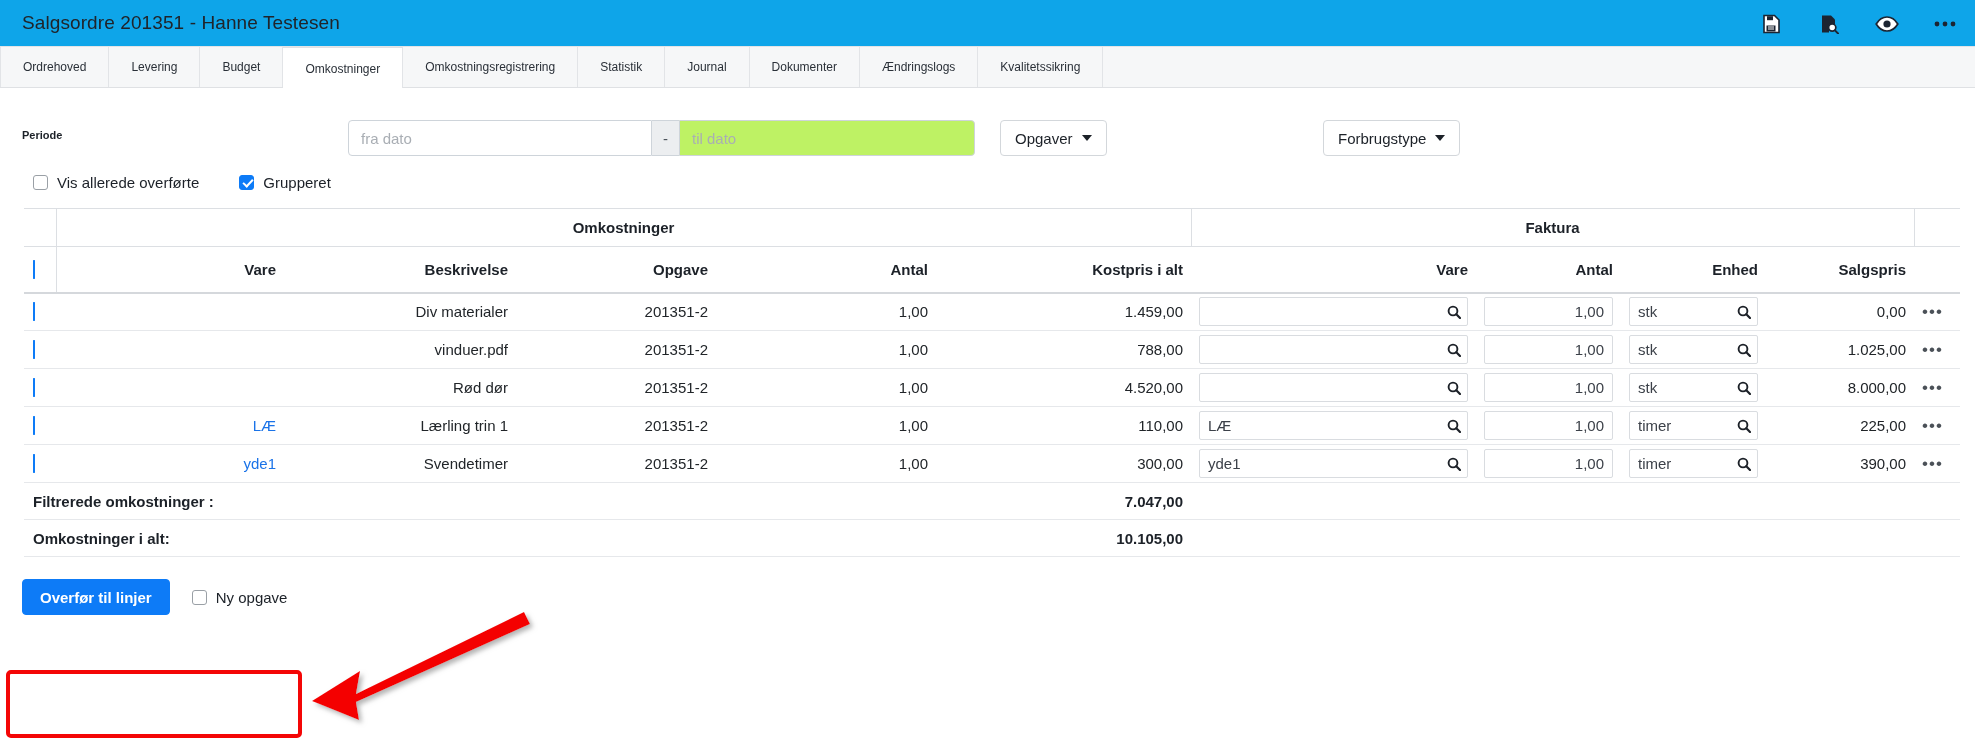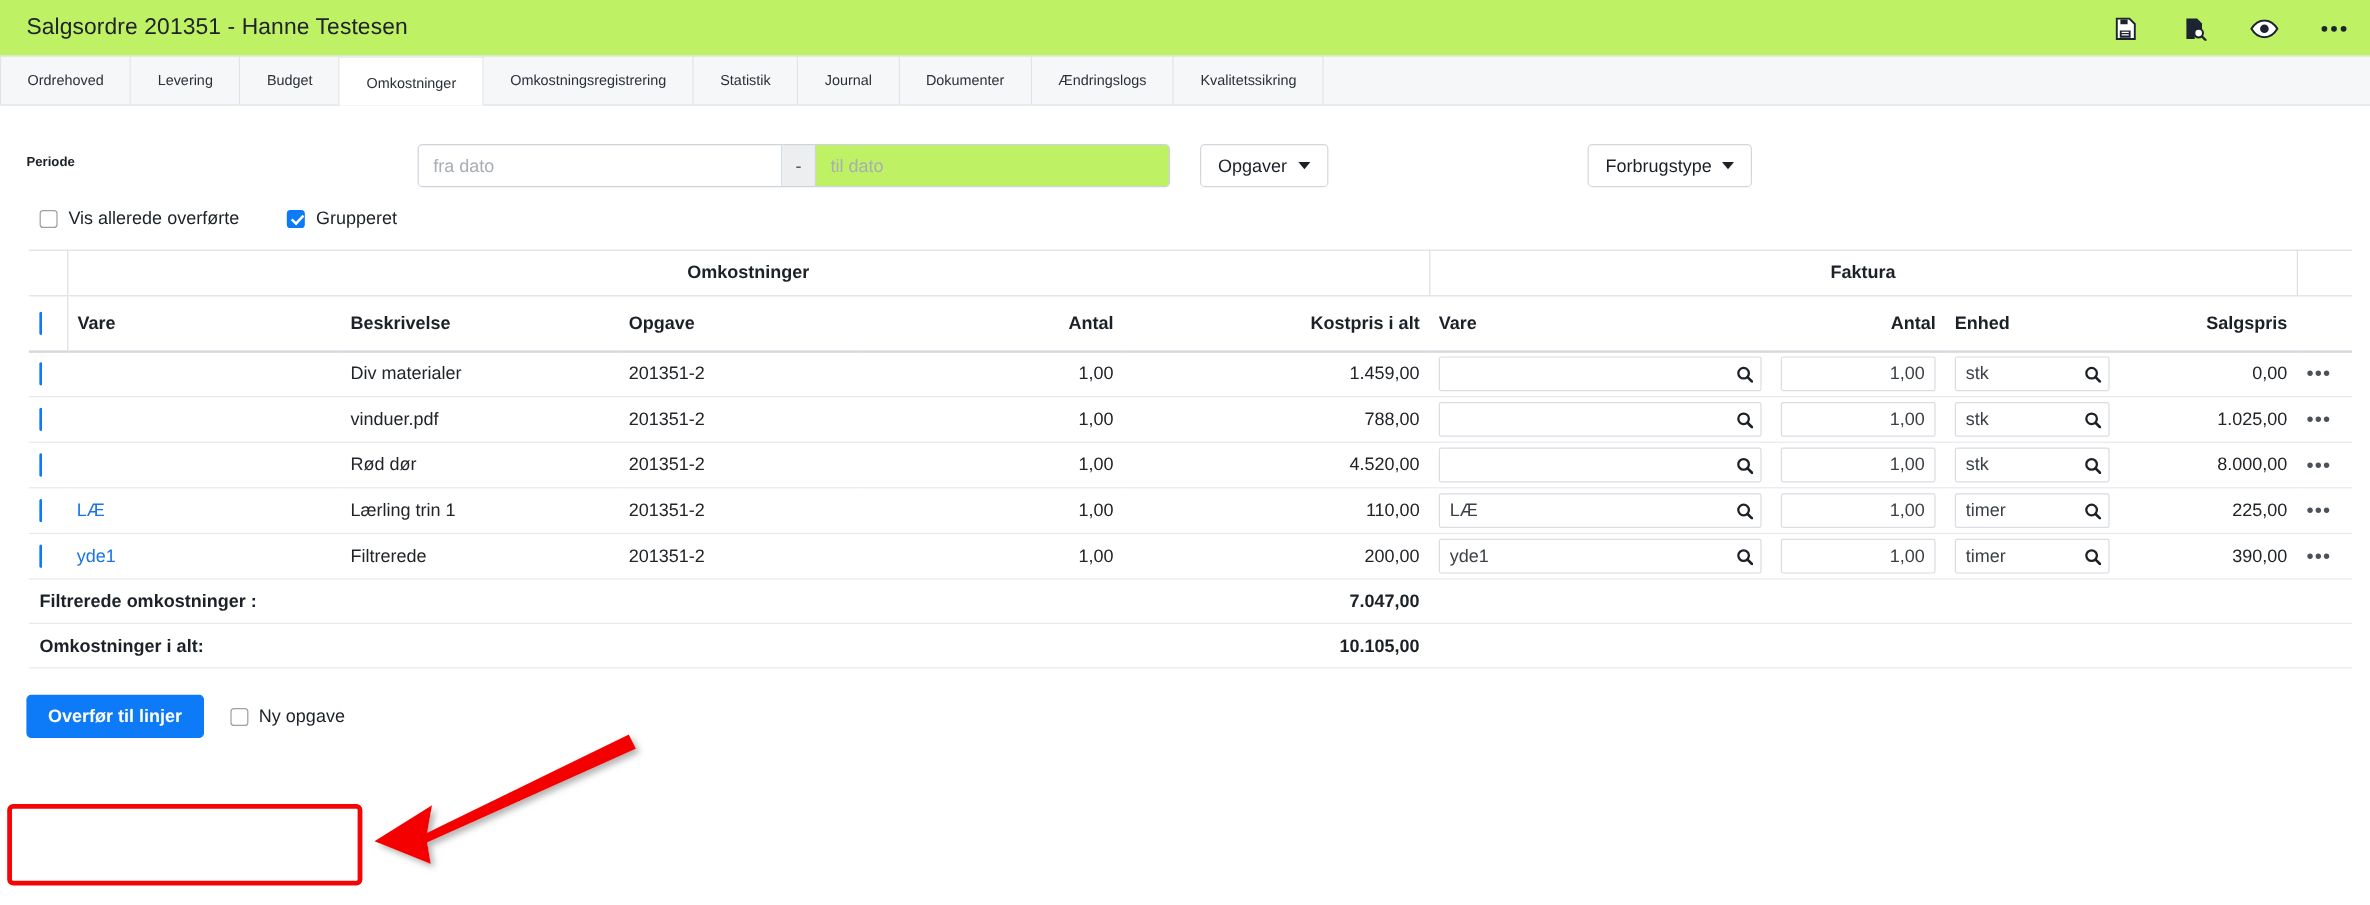--- a/index.html
+++ b/index.html
@@ -11,21 +11,21 @@
     font-family: "Liberation Sans", sans-serif;
     color: #212529;
     overflow: hidden;
   }
   #app { position: relative; width: 1975px; height: 754px; background:#fff; }
 
   
   .titlebar {
     position: relative;
     height: 47px;
-    background: #bef264;
+    background: #0ea5e9;
     border-bottom: 1px solid #e2e4e7;
     display: flex;
     align-items: center;
     padding-left: 22px;
   }
   .title-text { font-size: 19px; font-weight: 400; color: #20242a; letter-spacing: .1px; }
   .title-icons {
     position: absolute; right: 18px; top: 0; height: 47px;
     display: flex; align-items: center; gap: 34px;
   }
@@ -171,21 +171,21 @@
   tr.colhdr th {
     height: 46px;
     font-size: 15px; font-weight: 700; color: #1c2128;
     border-bottom: 2px solid #d5d8dc;
     padding: 0 8px;
     vertical-align: middle;
     background: #fff;
     white-space: nowrap;
   }
   tr.colhdr th.c-sel { padding: 0 0 0 9px; text-align: left; border-right: 1px solid #dcdfe3; }
-  .ta-l { text-align: left; }
+  .ta-l { text-align: right; }
   .ta-r { text-align: right; }
 
   tbody tr.datarow td {
     height: 38px;
     border-bottom: 1px solid #e6e8eb;
     font-size: 15px;
     color: #212529;
     padding: 0 8px;
     vertical-align: middle;
     white-space: nowrap;
@@ -554,24 +554,24 @@
           </td>
         </tr>
 
         <tr class="datarow">
           <td class="c-sel">
             <span class="cb checked"></span>
           </td>
           <td class="ta-l link">
             <a>yde1</a>
           </td>
-          <td class="ta-l">Filtrerede</td>
+          <td class="ta-l">Svendetimer</td>
           <td class="ta-l">201351-2</td>
           <td class="ta-r">1,00</td>
-          <td class="ta-r">200,00</td>
+          <td class="ta-r">300,00</td>
           <td>
             <span class="in-wrap">
               <input class="cellinput" type="text" value="yde1" style="">
               <span class="srch">
                 <svg width="14" height="14" viewBox="0 0 14 14" fill="none">
                     <circle cx="6" cy="6" r="4.4" stroke="#1c2128" stroke-width="1.9"></circle>
                     <path d="M9.3 9.3L13 13" stroke="#1c2128" stroke-width="2.2" stroke-linecap="round"></path>
                   </svg>
               </span>
             </span>

